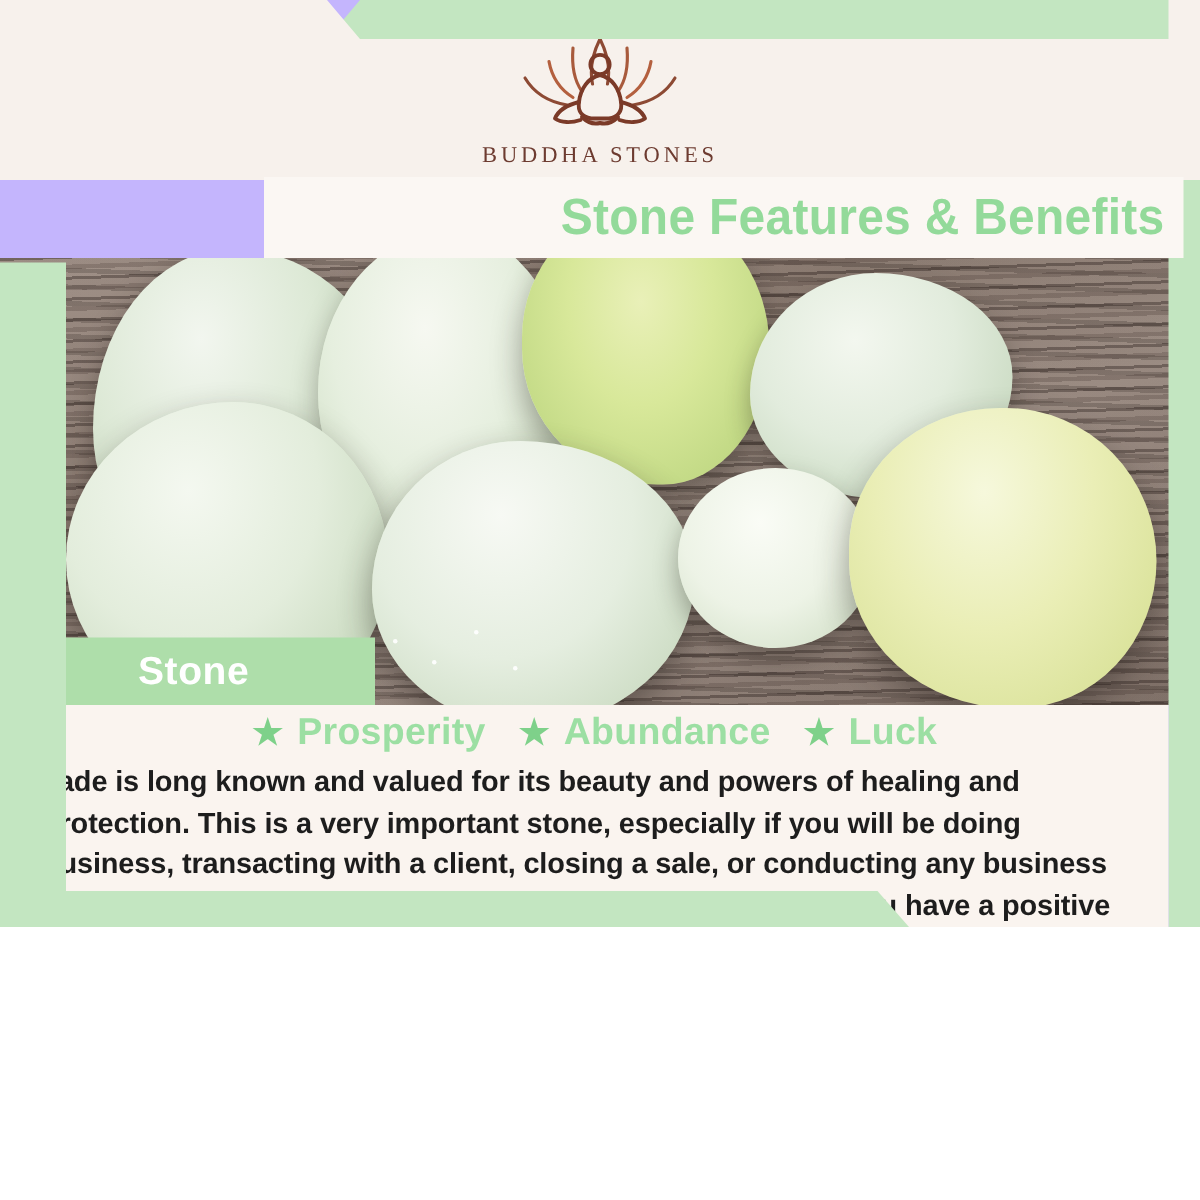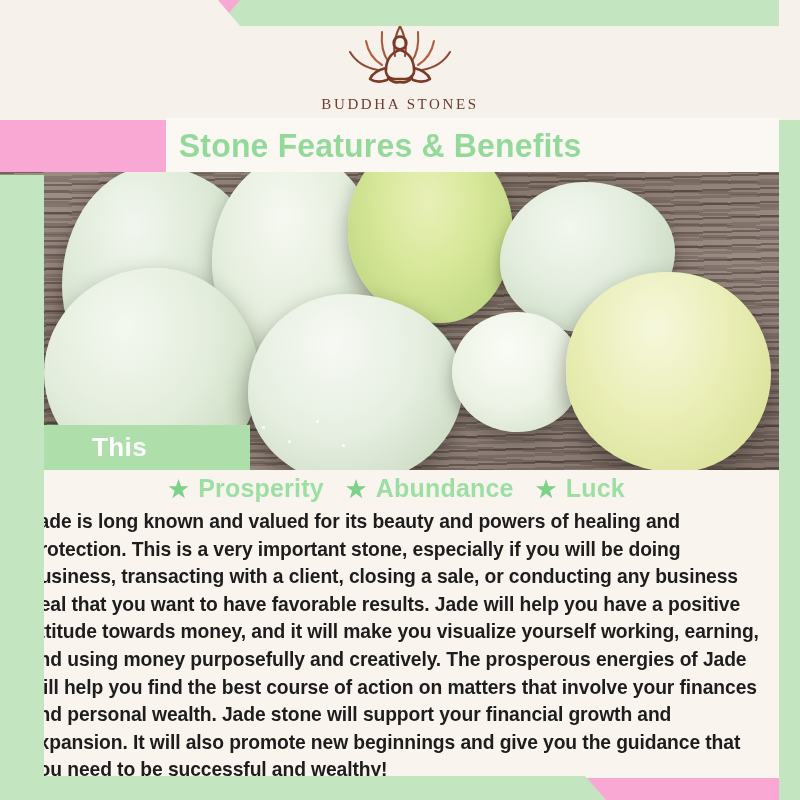--- a/index.html
+++ b/index.html
@@ -8,23 +8,23 @@
     padding: 0;
     background: #ffffff;
   }
   body {
     font-family: "Liberation Sans", sans-serif;
   }
 
   #card {
     position: relative;
     width: 800px;
-    height: 800px;
+    height: 618px;
     overflow: hidden;
-    background: #f9a8d4;
+    background: #c4b5fd;
   }
 
   
   .frame-top {
     position: absolute;
     top: 0;
     left: 218px;
     width: 582px;
     height: 26px;
     background: #c3e6c1;
@@ -89,28 +89,28 @@
     font-size: 15px;
     letter-spacing: 2.6px;
     color: #6d3b30;
     font-weight: 400;
   }
 
   
   .title-band {
     position: absolute;
     top: 118px;
-    left: 166px;
+    left: 176px;
     width: 613px;
     height: 54px;
     background: #fbf7f3;
     z-index: 3;
     display: flex;
     align-items: center;
-    justify-content: flex-start;
+    justify-content: flex-end;
   }
   .title-text {
     font-family: "Liberation Sans Narrow", "Liberation Sans", sans-serif;
     font-size: 34px;
     font-weight: bold;
     color: #93da9a;
     letter-spacing: 0.2px;
     transform: scaleX(0.94);
     white-space: nowrap;
   }
@@ -305,21 +305,21 @@
       </svg>
       <span class="logo-word">BUDDHA STONES</span>
     </div>
   </div>
 
   <div class="title-band">
     <span class="title-text">Stone Features &amp; Benefits</span>
   </div>
 
   <div class="name-bar">
-    <span class="name-text">This</span>
+    <span class="name-text">Stone</span>
   </div>
 
   <div class="body-panel">
     <div class="keywords">
       <span><span class="kw-star">★</span>&nbsp;<span class="kw-word">Prosperity</span></span><span class="kw-gap"></span><span><span class="kw-star">★</span>&nbsp;<span class="kw-word">Abundance</span></span><span class="kw-gap"></span><span><span class="kw-star">★</span>&nbsp;<span class="kw-word">Luck</span></span>
     </div>
     <p class="body-text">Jade is long known and valued for its beauty and powers of healing and protection. This is a very important stone, especially if you will be doing business, transacting with a client, closing a sale, or conducting any business deal that you want to have favorable results. Jade will help you have a positive attitude towards money, and it will make you visualize yourself working, earning, and using money purposefully and creatively. The prosperous energies of Jade will help you find the best course of action on matters that involve your finances and personal wealth. Jade stone will support your financial growth and expansion. It will also promote new beginnings and give you the guidance that you need to be successful and wealthy!</p>
   </div>
 
 </div>

